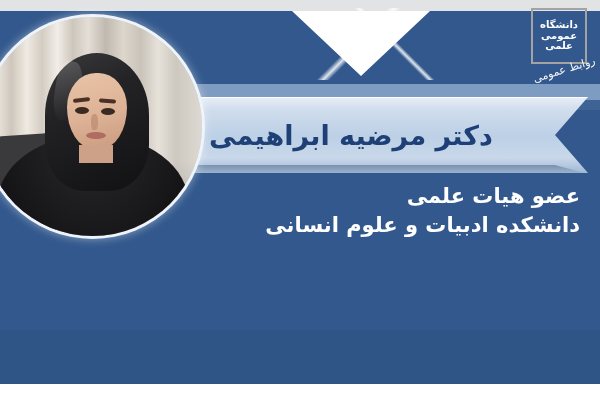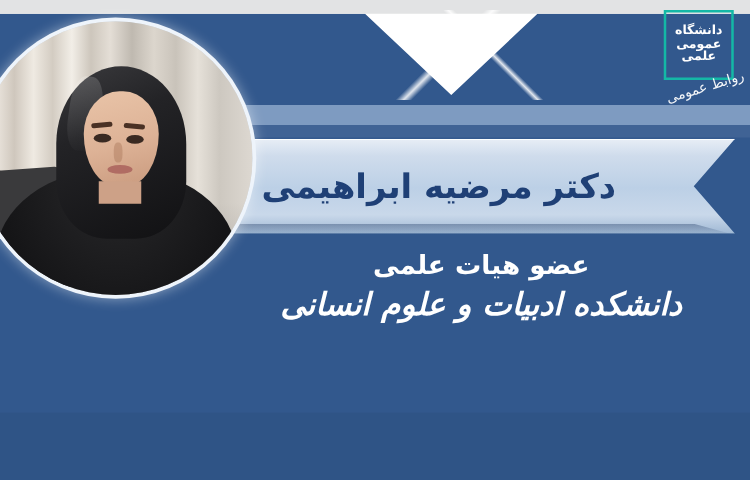--- a/index.html
+++ b/index.html
@@ -80,21 +80,21 @@
   .blue-band-c {
     position: absolute;
     left: 0; top: 330px; width: 600px; height: 54px;
     background: rgba(0,0,0,0.045);
   }
 
   
   .ribbon {
     position: absolute;
     left: 150px;
-    top: 111px;
+    top: 97px;
     width: 438px;
     height: 76px;
   }
   .ribbon-body {
     position: absolute;
     inset: 0;
     background: linear-gradient(
         to bottom,
         #e8eef6 0%,
         #cfdcec 18%,
@@ -128,30 +128,29 @@
     font-size: 27px;
     font-weight: bold;
     letter-spacing: 0.5px;
     white-space: nowrap;
   }
 
   
   .subtitle {
     position: absolute;
     left: 190px;
-    top: 198px;
+    top: 182px;
     width: 390px;
     direction: rtl;
-    text-align: center;
     color: #ffffff;
     font-weight: bold;
     line-height: 1.38;
   }
   .subtitle-line1 { font-size: 21px; }
-  .subtitle-line2 { font-size: 25px; font-style: italic; }
+  .subtitle-line2 { font-size: 21px; }
 
   
   .portrait {
     position: absolute;
     left: -17px;
     top: 17px;
     width: 219px;
     height: 219px;
     border-radius: 50%;
     overflow: hidden;
@@ -262,21 +261,21 @@
     top: 6px;
     width: 98px;
     height: 84px;
   }
   .logo-mark {
     position: absolute;
     left: 34px;
     top: 2px;
     width: 52px;
     height: 52px;
-    border: 2px solid #14b8a6;
+    border: 2px solid #a3a3a3;
   }
   .logo-mark-text {
     position: absolute;
     inset: 0;
     display: flex;
     flex-direction: column;
     align-items: center;
     justify-content: center;
     direction: rtl;
     color: #ffffff;

